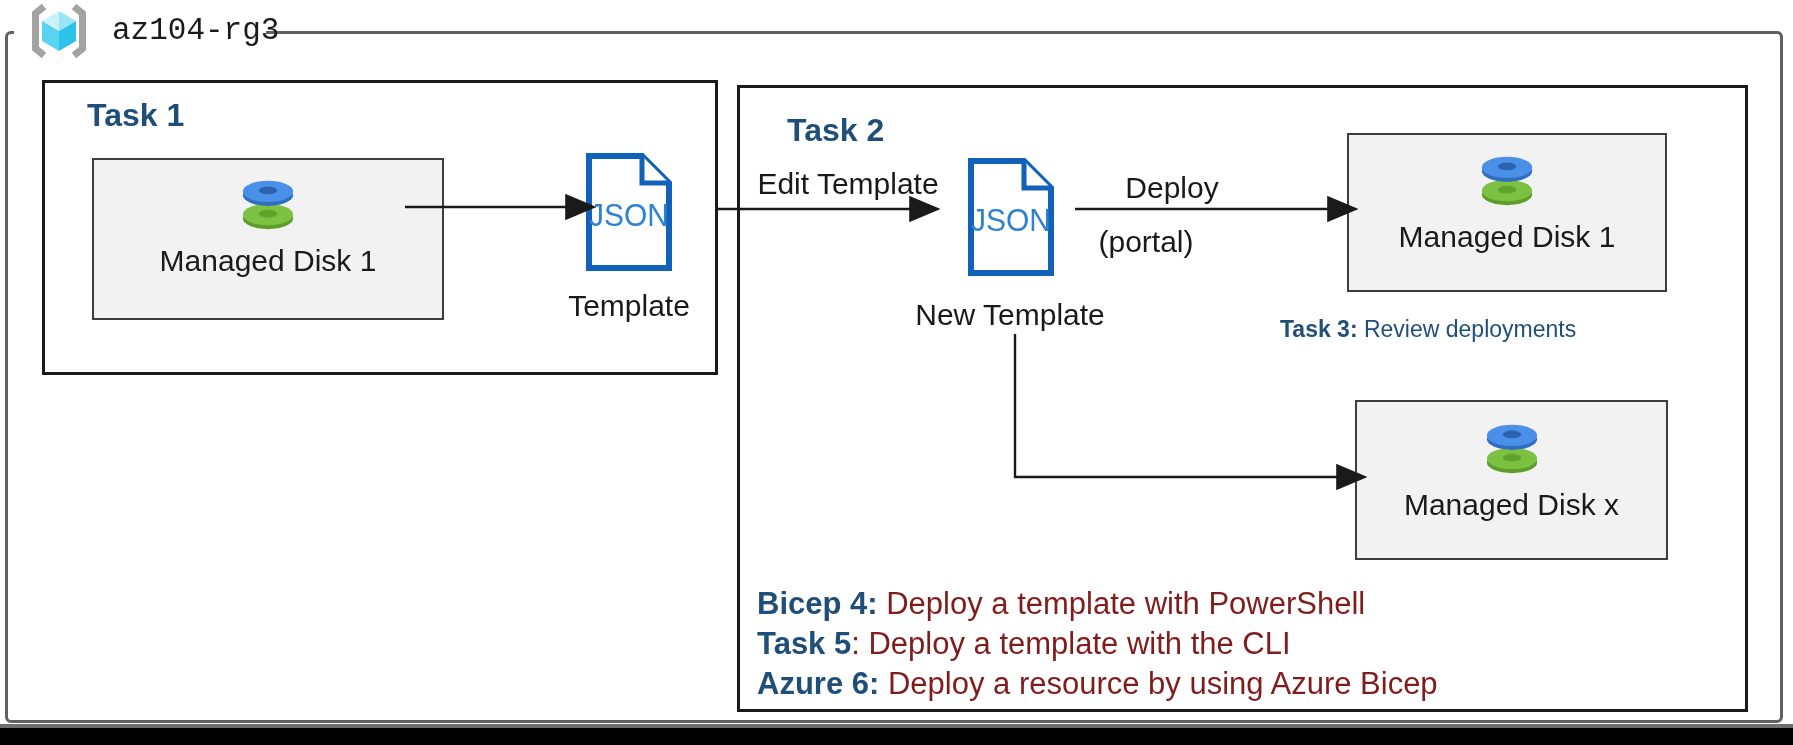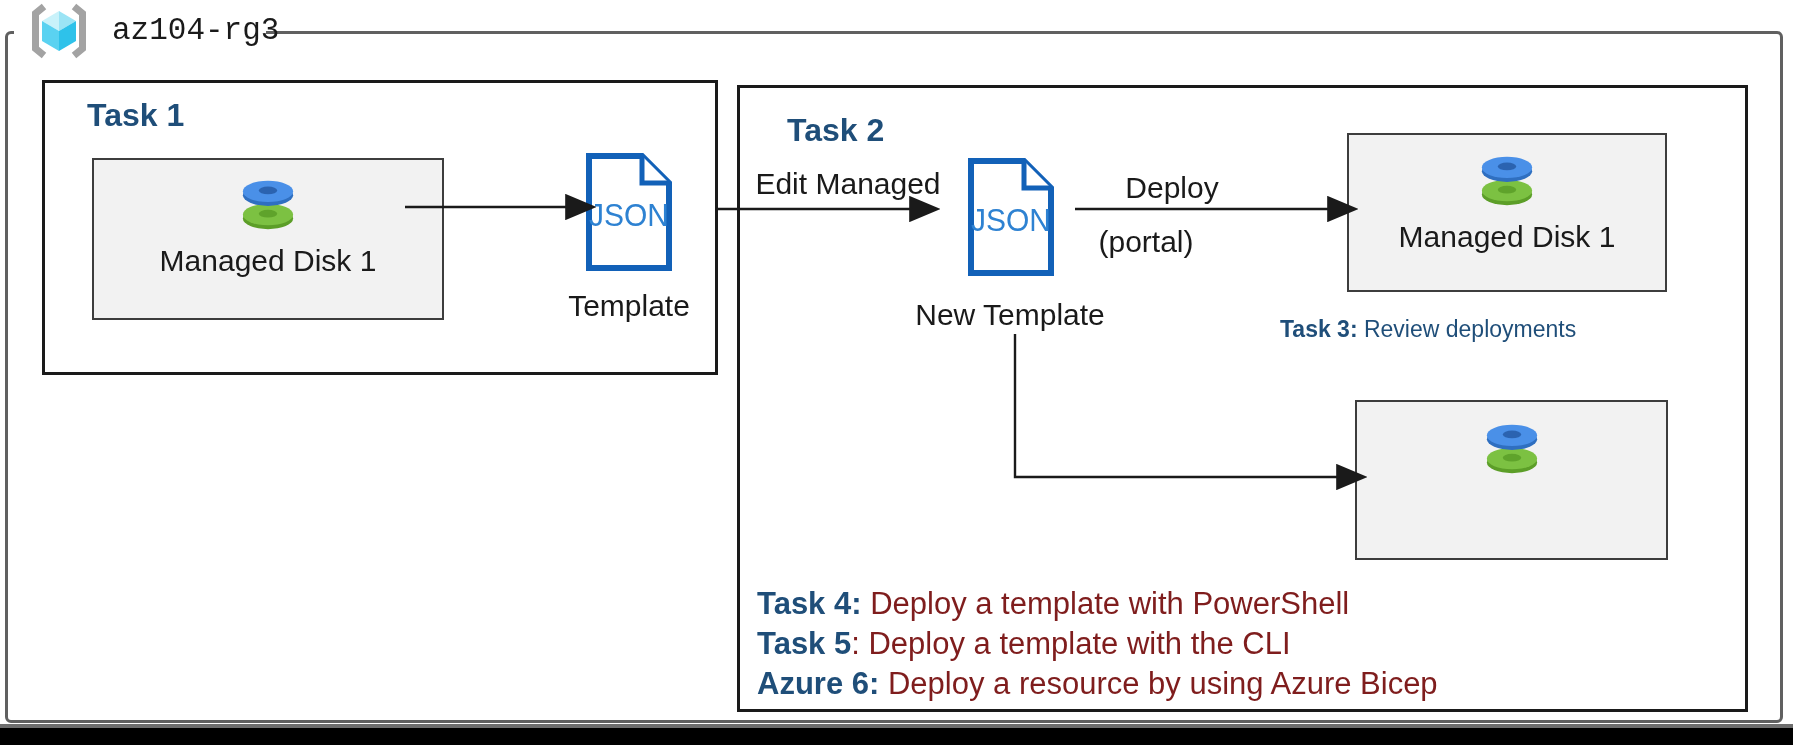--- a/index.html
+++ b/index.html
@@ -110,21 +110,21 @@
     <path d="M4,4 H57 L84,31 V116 H4 Z" fill="#fff" stroke="#1261b8" stroke-width="6" stroke-linejoin="miter"></path>
     <path d="M57,4 V31 H84" fill="#fff" stroke="#1261b8" stroke-width="5" stroke-linejoin="miter"></path>
     <text x="44" y="74" text-anchor="middle" font-family="Liberation Sans, sans-serif" font-size="31" fill="#2e82d2" textLength="80" lengthAdjust="spacingAndGlyphs">JSON</text>
   </svg>
 </div>
 <div class="abs diagram-label centered" id="template-label">Template</div>
 
 <div class="abs task-box" id="task2-box"></div>
 <div class="abs task-heading" id="task2-title">Task 2</div>
 
-<div class="abs diagram-label centered" id="edit-template-label">Edit Managed</div>
+<div class="abs diagram-label centered" id="edit-template-label">Edit Template</div>
 
 <div class="abs" id="json-icon-2">
   <svg width="88" height="120" viewBox="0 0 88 120">
     <path d="M4,4 H57 L84,31 V116 H4 Z" fill="#fff" stroke="#1261b8" stroke-width="6" stroke-linejoin="miter"></path>
     <path d="M57,4 V31 H84" fill="#fff" stroke="#1261b8" stroke-width="5" stroke-linejoin="miter"></path>
     <text x="44" y="74" text-anchor="middle" font-family="Liberation Sans, sans-serif" font-size="31" fill="#2e82d2" textLength="80" lengthAdjust="spacingAndGlyphs">JSON</text>
   </svg>
 </div>
 <div class="abs diagram-label centered" id="new-template-label">New Template</div>
 
@@ -149,25 +149,26 @@
   <span class="disk-icon">
     <svg width="58" height="56" viewBox="0 0 60 56">
       <ellipse cx="30" cy="43" rx="26" ry="11" fill="#5c9e28"></ellipse>
       <ellipse cx="30" cy="39" rx="26" ry="11" fill="#7cc142"></ellipse>
       <ellipse cx="30" cy="38" rx="9.5" ry="4" fill="#5fa32b"></ellipse>
       <ellipse cx="30" cy="19" rx="26" ry="11" fill="#2f6fc0"></ellipse>
       <ellipse cx="30" cy="15" rx="26" ry="11" fill="#4a90e8"></ellipse>
       <ellipse cx="30" cy="14" rx="9.5" ry="4" fill="#2b63b0"></ellipse>
     </svg>
   </span>
+  <span class="resource-label">Managed Disk x</span>
 </div>
 
 <div class="abs task-line" id="task3-line"><span class="prefix">Task 3:</span><span class="rest"> Review deployments</span></div>
 
-<div class="abs task-line" id="task4-line"><span class="prefix">Task 4:</span><span class="rest"> Deploy a template with PowerShell</span></div>
+<div class="abs task-line" id="task4-line"><span class="prefix">Bicep 4:</span><span class="rest"> Deploy a template with PowerShell</span></div>
 
 <div class="abs task-line" id="task5-line"><span class="prefix">Task 5</span><span class="rest">: Deploy a template with the CLI</span></div>
 
 <div class="abs task-line" id="task6-line"><span class="prefix">Azure 6:</span><span class="rest"> Deploy a resource by using Azure Bicep</span></div>
 
 <svg class="abs" id="connector-layer" width="1793" height="745" viewBox="0 0 1793 745">
   <defs>
     <marker id="arrhead" markerWidth="13" markerHeight="11" refX="2" refY="5.5" orient="auto">
       <path d="M0,0 L13,5.5 L0,11 Z" fill="#1a1a1a"></path>
     </marker>

